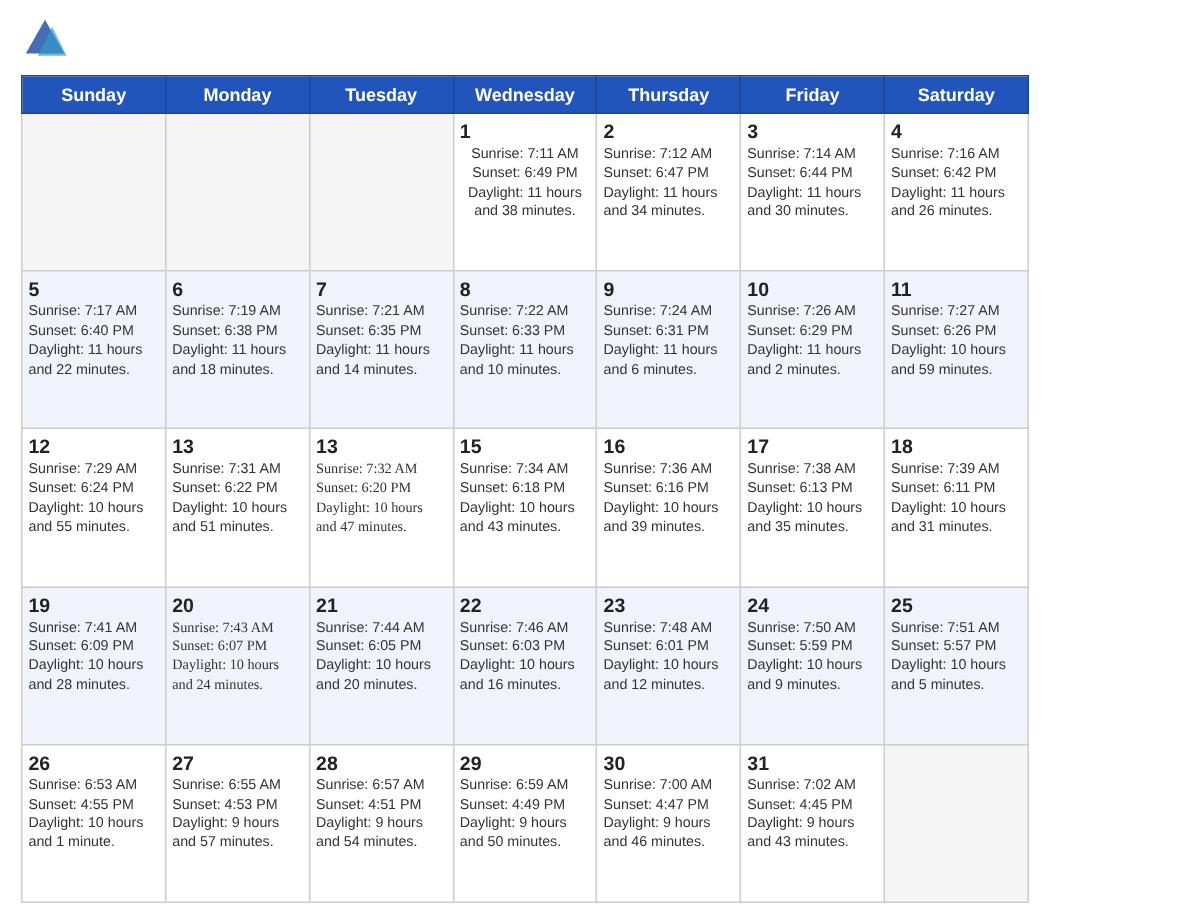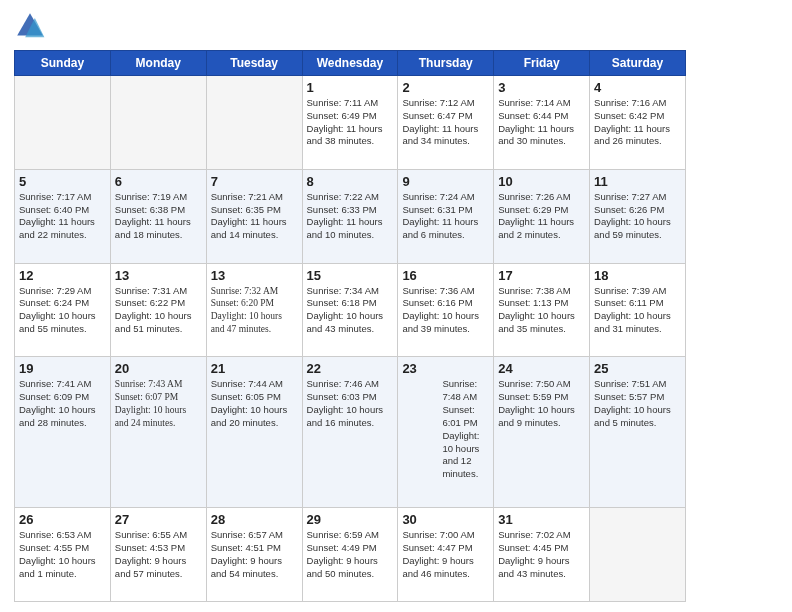--- a/index.html
+++ b/index.html
@@ -145,21 +145,21 @@
           <th>Saturday</th>
         </tr>
     </thead>
     <tbody id="calendar-body">
     <tr>
           <td class="empty"></td>
           <td class="empty"></td>
           <td class="empty"></td>
           <td>
             <div class="day-number">1</div>
-            <div class="day-info" style="white-space: pre-line;">Sunrise: 7:11 AM
+            <div class="day-info" style="white-space: pre-line; text-align: center;">Sunrise: 7:11 AM
 Sunset: 6:49 PM
 Daylight: 11 hours
 and 38 minutes.</div>
           </td>
           <td>
             <div class="day-number">2</div>
             <div class="day-info" style="white-space: pre-line;">Sunrise: 7:12 AM
 Sunset: 6:47 PM
 Daylight: 11 hours
 and 34 minutes.</div>
@@ -262,21 +262,21 @@
           <td>
             <div class="day-number">16</div>
             <div class="day-info" style="white-space: pre-line;">Sunrise: 7:36 AM
 Sunset: 6:16 PM
 Daylight: 10 hours
 and 39 minutes.</div>
           </td>
           <td>
             <div class="day-number">17</div>
             <div class="day-info" style="white-space: pre-line;">Sunrise: 7:38 AM
-Sunset: 1:13 PM
+Sunset: 6:13 PM
 Daylight: 10 hours
 and 35 minutes.</div>
           </td>
           <td>
             <div class="day-number">18</div>
             <div class="day-info" style="white-space: pre-line;">Sunrise: 7:39 AM
 Sunset: 6:11 PM
 Daylight: 10 hours
 and 31 minutes.</div>
           </td>
@@ -305,21 +305,21 @@
           </td>
           <td>
             <div class="day-number">22</div>
             <div class="day-info" style="white-space: pre-line;">Sunrise: 7:46 AM
 Sunset: 6:03 PM
 Daylight: 10 hours
 and 16 minutes.</div>
           </td>
           <td>
             <div class="day-number">23</div>
-            <div class="day-info" style="white-space: pre-line; margin-left: 40px;">Sunrise: 7:48 AM
+            <div class="day-info" style="white-space: pre-line;">Sunrise: 7:48 AM
 Sunset: 6:01 PM
 Daylight: 10 hours
 and 12 minutes.</div>
           </td>
           <td>
             <div class="day-number">24</div>
             <div class="day-info" style="white-space: pre-line;">Sunrise: 7:50 AM
 Sunset: 5:59 PM
 Daylight: 10 hours
 and 9 minutes.</div>

